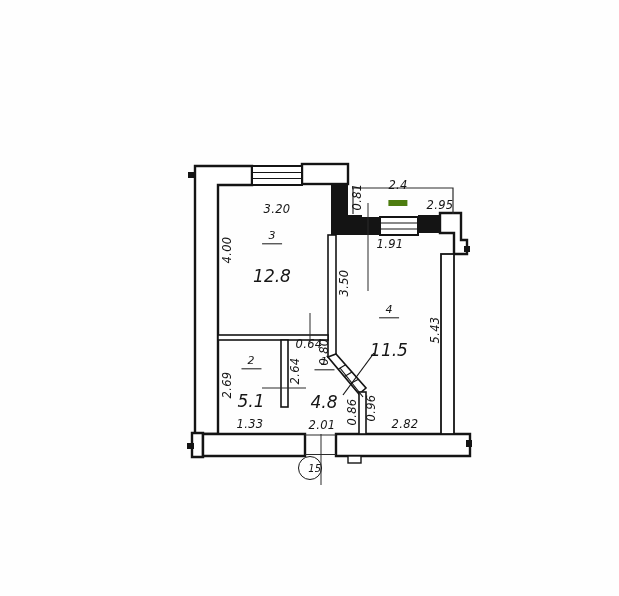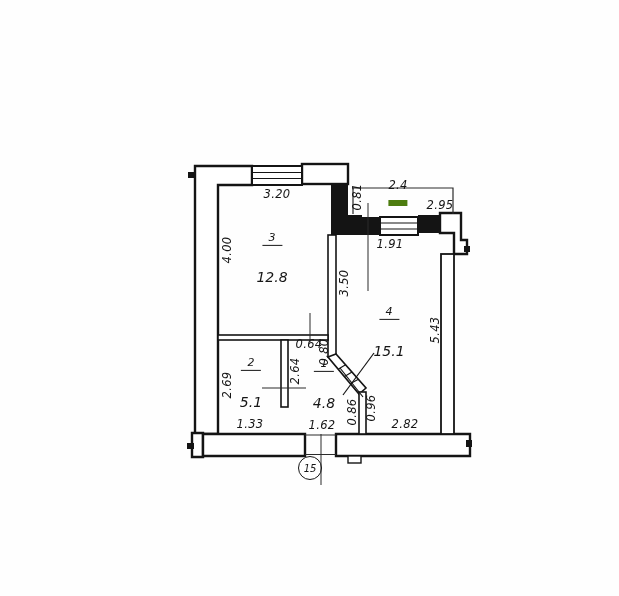--- a/index.html
+++ b/index.html
@@ -25,29 +25,29 @@
   .room-label{
     position:absolute;
     transform:translate(-50%,-50%);
     text-align:center;
     font-style:italic;
     color:#161616;
     line-height:1.05;
   }
   .room-label .num{font-size:11px;}
   .room-label .bar{width:20px;height:1px;background:#161616;margin:1px auto;}
-  .room-label .area{font-size:14px;margin-top:24px;}
+  .room-label .area{font-size:17px;margin-top:24px;}
   .marker{
     position:absolute;
     left:310px;top:468px;
     width:22px;height:22px;
     transform:translate(-50%,-50%);
     border:1.4px solid #161616;
     border-radius:50%;
-    display:flex;align-items:center;justify-content:center;
+    display:flex;align-items:center;justify-content:flex-end;
     font-style:italic;font-size:10px;color:#161616;
     background:transparent;
   }
 </style>
 </head>
 <body>
 
 <div class="canvas">
 
   <svg class="plan-svg" width="619" height="596" viewBox="0 0 619 596">
@@ -111,48 +111,48 @@
       <line x1="310" y1="313" x2="310" y2="342"></line>
       <line x1="321" y1="434" x2="321" y2="485"></line>
       <line x1="262" y1="388" x2="306" y2="388"></line>
       <line x1="305" y1="435" x2="336" y2="435"></line>
       <line x1="305" y1="454.5" x2="336" y2="454.5"></line>
     </g>
 
     <rect x="348" y="456" width="13" height="7" fill="#ffffff" stroke="#141414" stroke-width="1.4"></rect>
   </svg>
 
-  <div class="dim" style="left:277px;top:194px">3.20</div>
+  <div class="dim" style="left:277px;top:209px">3.20</div>
   <div class="dim u" style="left:398px;top:192px">2.4</div>
   <div class="dim" style="left:440px;top:205px">2.95</div>
   <div class="dim" style="left:390px;top:244px">1.91</div>
   <div class="dim" style="left:309px;top:344px">0.64</div>
   <div class="dim" style="left:250px;top:424px">1.33</div>
-  <div class="dim" style="left:322px;top:425px">1.62</div>
+  <div class="dim" style="left:322px;top:425px">2.01</div>
   <div class="dim" style="left:405px;top:424px">2.82</div>
 
   <div class="dim v" style="left:227px;top:250px">4.00</div>
   <div class="dim v" style="left:357px;top:197px">0.81</div>
   <div class="dim v" style="left:344px;top:283px">3.50</div>
   <div class="dim v" style="left:435px;top:330px">5.43</div>
   <div class="dim v" style="left:324px;top:352px">0.80</div>
   <div class="dim v" style="left:295px;top:371px">2.64</div>
   <div class="dim v" style="left:227px;top:385px">2.69</div>
   <div class="dim v" style="left:352px;top:412px">0.86</div>
   <div class="dim v" style="left:371px;top:408px">0.96</div>
 
   <div class="room-label" style="left:272px;top:258px">
     <div class="num">3</div>
     <div class="bar"></div>
     <div class="area">12.8</div>
   </div>
   <div class="room-label" style="left:389px;top:332px">
     <div class="num">4</div>
     <div class="bar"></div>
-    <div class="area">15.1</div>
+    <div class="area">11.5</div>
   </div>
   <div class="room-label" style="left:251px;top:383px">
     <div class="num">2</div>
     <div class="bar"></div>
     <div class="area">5.1</div>
   </div>
   <div class="room-label" style="left:324px;top:384px">
     <div class="num">1</div>
     <div class="bar"></div>
     <div class="area">4.8</div>

